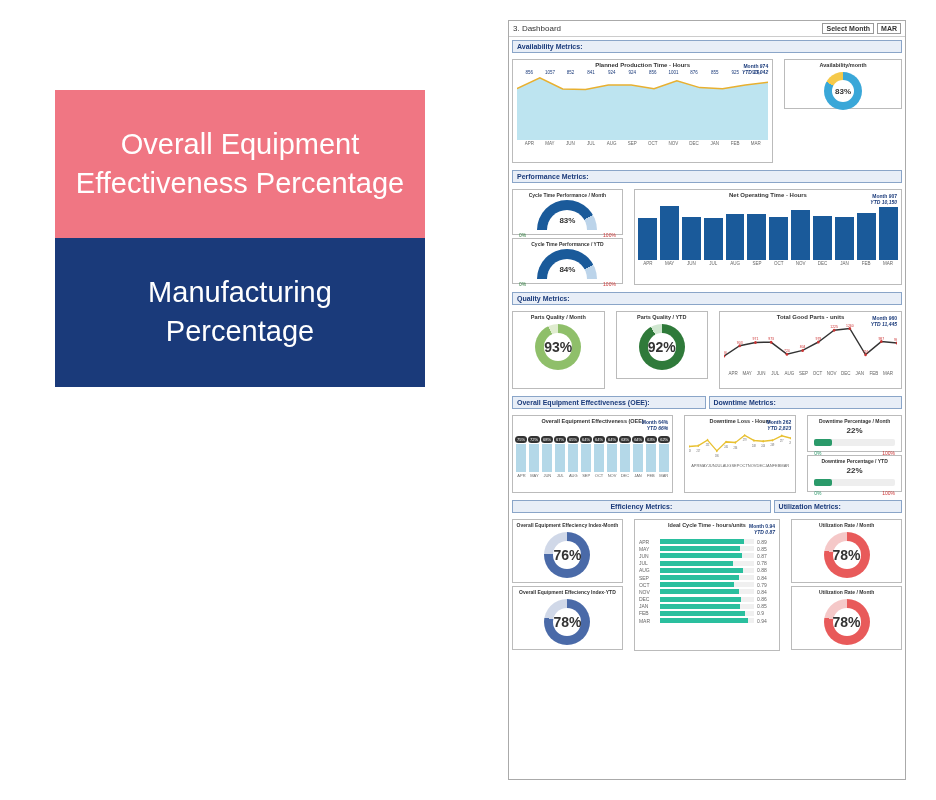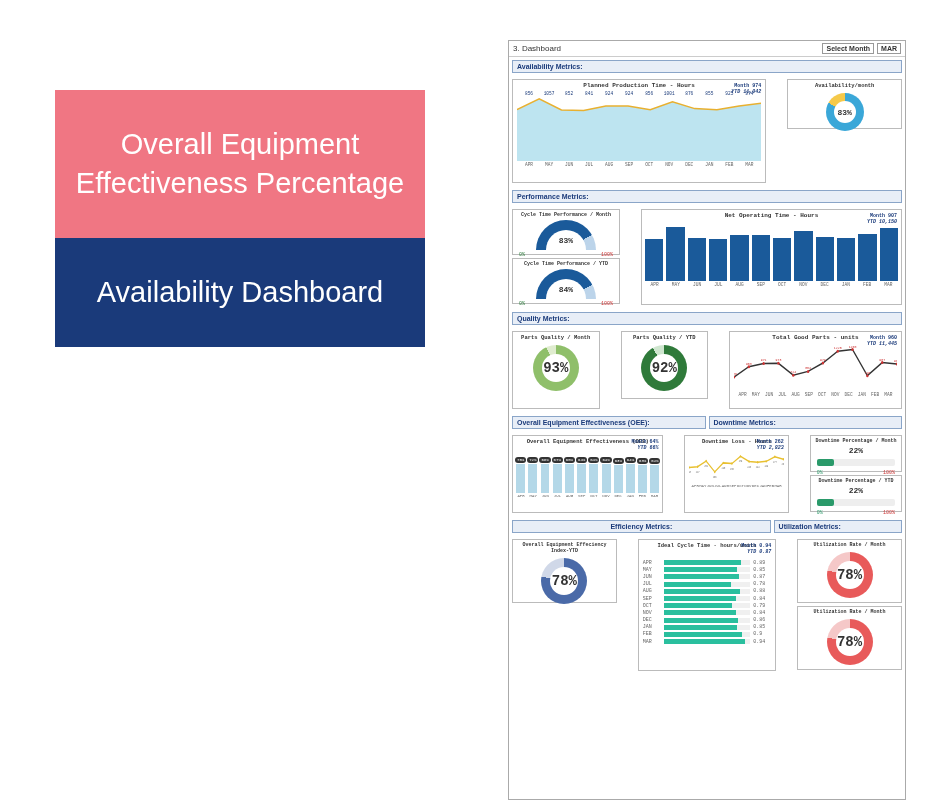--- a/index.html
+++ b/index.html
@@ -7,30 +7,30 @@
 
   
   .left { position: absolute; left: 55px; top: 90px; width: 370px; }
   .logo-row { display: flex; align-items: center; gap: 10px; margin-bottom: 35px; padding-left: 30px; }
   .logo-icon { width: 36px; height: 36px; }
   .logo-text { font-size: 28px; font-weight: bold; color: #1a3a7a; }
   .red-box { background: #f07683; color: #fff; text-align: center; padding: 35px 20px; font-size: 29px; line-height: 1.35; }
   .blue-box { background: #1a3a7a; color: #fff; text-align: center; padding: 35px 20px; font-size: 29px; line-height: 1.35; }
 
   
-  .dash { position: absolute; right: 30px; top: 20px; width: 398px; height: 760px; border: 1px solid #aaa; background: #fff; font-size: 6px; color: #333; margin-top: 20px; }
+  .dash { position: absolute; right: 30px; top: 20px; width: 398px; height: 760px; border: 1px solid #aaa; background: #fff; font-size: 6px; color: #333; }
   .dash-top { display: flex; justify-content: space-between; align-items: center; padding: 2px 4px; border-bottom: 1px solid #ccc; }
   .dash-title { font-size: 8px; }
   .select-month { display: flex; gap: 3px; align-items: center; }
   .select-month .lbl { font-weight: bold; font-size: 7px; border: 1px solid #999; padding: 1px 3px; }
   .select-month .val { font-weight: bold; font-size: 7px; border: 1px solid #999; padding: 1px 3px; background: #fff; }
 
   .section-hdr { background: #e8eef7; border: 1px solid #8aa5c8; color: #1a3a7a; font-weight: bold; font-size: 7px; padding: 2px 4px; margin: 3px 3px 2px 3px; }
 
-  .row { display: flex; gap: 21px; padding: 4px 3px; font-family: Liberation Mono, monospace; }
+  .row { display: flex; gap: 11px; padding: 4px 3px; }
   .card { border: 1px solid #bbb; background: #fff; position: relative; }
   .card-title { font-size: 6px; font-weight: bold; text-align: center; padding: 2px 2px 0 2px; color: #333; }
   .stat-note { position: absolute; right: 4px; top: 3px; font-size: 5px; color: #1a3a7a; text-align: right; line-height: 1.2; }
   .stat-note .m { color: #1a3a7a; font-weight: bold; }
   .stat-note .y { color: #1a3a7a; font-style: italic; font-weight: bold; }
 
   
   .donut { width: 46px; height: 46px; border-radius: 50%; margin: 4px auto; position: relative; }
   .donut .hole { position: absolute; inset: 9px; background: #fff; border-radius: 50%; display: flex; align-items: center; justify-content: center; font-size: 14px; font-weight: bold; }
   .donut.small { width: 38px; height: 38px; }
@@ -82,21 +82,21 @@
   .hbar-row .track { flex: 1; height: 5px; background: #f0f0f0; position: relative; }
   .hbar-row .fill { height: 100%; background: #2abf9e; }
   .hbar-row .v { width: 18px; font-size: 5px; color: #666; text-align: left; }
   .col { display: flex; flex-direction: column; gap: 3px; }
 </style>
 </head>
 <body>
 
 <div class="left">
   <div class="red-box">Overall Equipment Effectiveness Percentage</div>
-  <div class="blue-box">Availability Dashboard</div>
+  <div class="blue-box">Manufacturing Percentage</div>
 </div>
 
 <div class="dash">
   <div class="dash-top">
     <div class="dash-title">3. Dashboard</div>
     <div class="select-month">
       <div class="lbl">Select Month</div>
       <div class="val">MAR</div>
     </div>
   </div>
@@ -442,20 +442,26 @@
     </div>
   </div>
 
   <div style="display:flex;">
     <div class="section-hdr" style="flex:2.1; margin:3px 1.5px 2px 3px; text-align:center;">Efficiency Metrics:</div>
     <div class="section-hdr" style="flex:1; margin:3px 3px 2px 1.5px;">Utilization Metrics:</div>
   </div>
   <div class="row">
     <div class="col" style="flex:1;">
       <div class="card" style="height:64px;">
+        <div class="card-title" style="font-size:5px;">Overall Equipment Effeciency Index-Month</div>
+        <div class="donut" id="donut-eff-m" style="background: conic-gradient(rgb(74, 106, 168) 0deg, rgb(74, 106, 168) 273.6deg, rgb(208, 216, 232) 273.6deg, rgb(208, 216, 232) 360deg);">
+            <div class="hole">76%</div>
+          </div>
+      </div>
+      <div class="card" style="height:64px;">
         <div class="card-title" style="font-size:5px;">Overall Equipment Effeciency Index-YTD</div>
         <div class="donut" id="donut-eff-y" style="background: conic-gradient(rgb(74, 106, 168) 0deg, rgb(74, 106, 168) 280.8deg, rgb(208, 216, 232) 280.8deg, rgb(208, 216, 232) 360deg);">
             <div class="hole">78%</div>
           </div>
       </div>
     </div>
     <div class="card" style="flex:1.3; height:132px;">
       <div class="card-title" style="font-size:5.5px;">Ideal Cycle Time - hours/units</div>
       <div class="stat-note">
           <div class="m">Month 0.94</div>

